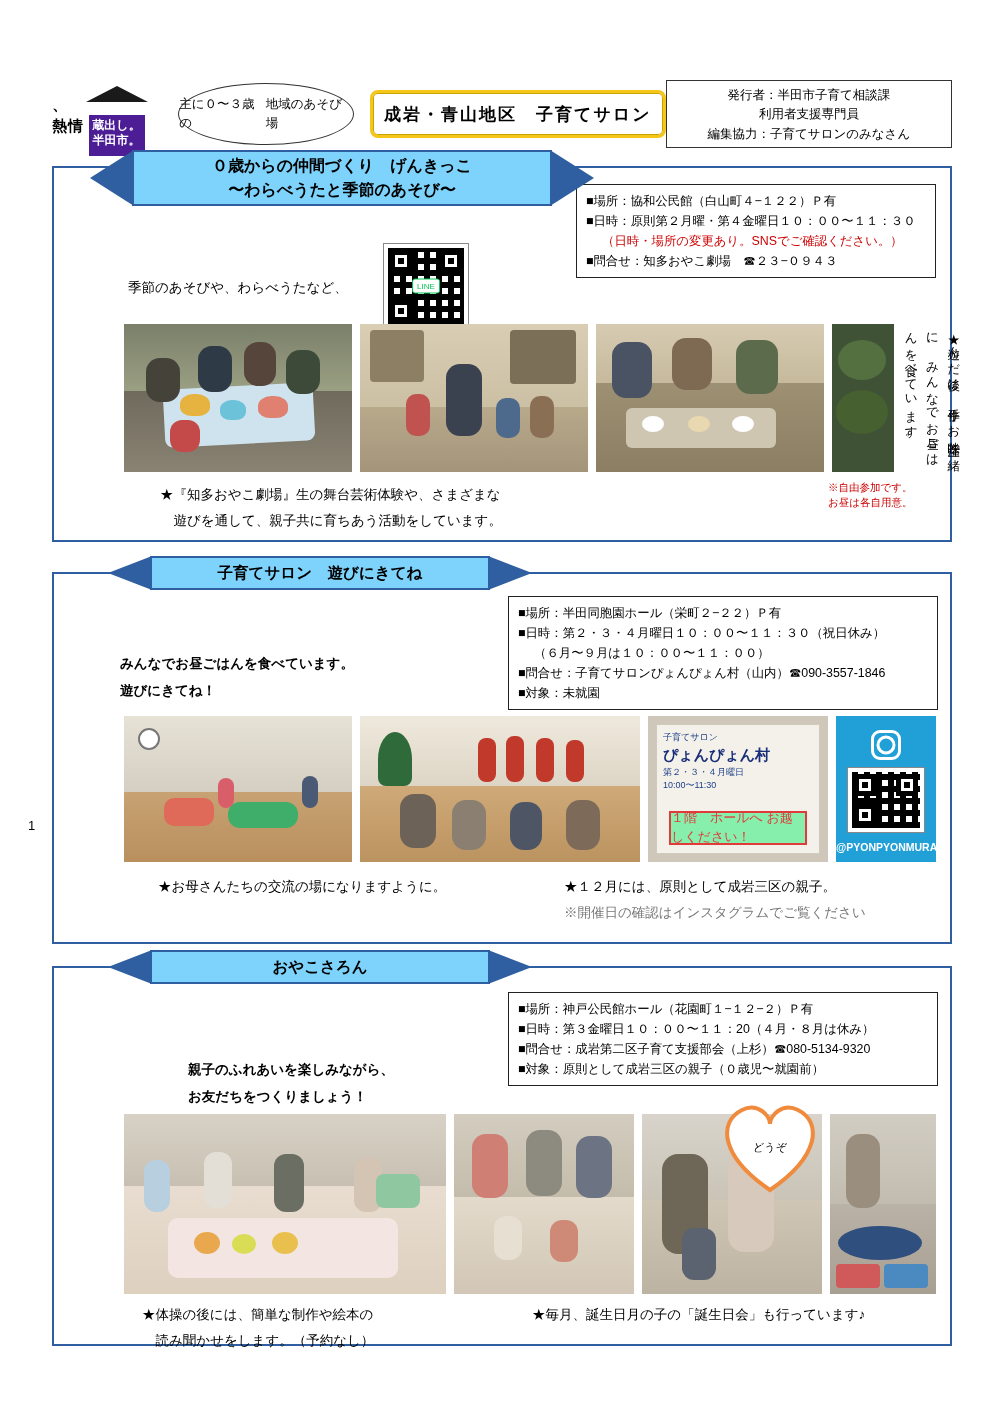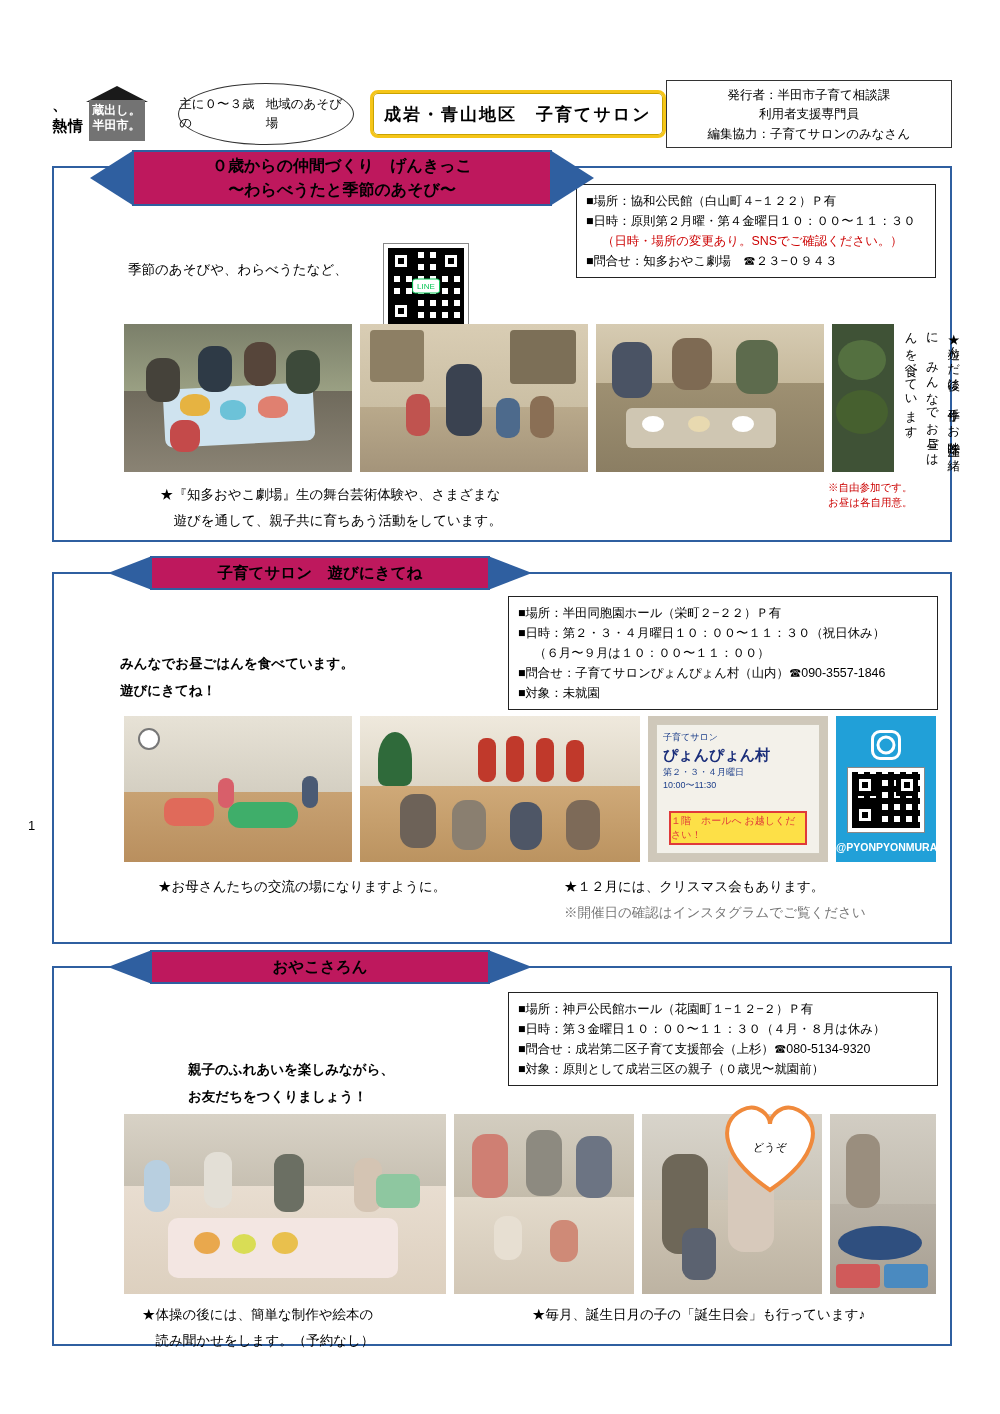--- a/index.html
+++ b/index.html
@@ -39,23 +39,23 @@
     width: 62px; height: 56px;
   }
   .logo-house .roof {
     position: absolute; left: 0; top: 0;
     width: 0; height: 0;
     border-left: 31px solid transparent;
     border-right: 31px solid transparent;
     border-bottom: 16px solid #1a1a1a;
   }
   .logo-house .body {
-    position: absolute; left: 3px; top: 14px;
+    position: absolute; left: 3px; top: 29px;
     width: 56px; height: 41px;
-    background: #737373;
+    background: #4c1d95;
     color: #fff;
     font-size: 12px; font-weight: bold;
     line-height: 1.25;
     padding: 3px 2px 0 2px;
     text-align: center;
   }
   .logo-house .body span { display: block; }
 
   .bubble-area {
     width: 178px; height: 62px;
@@ -90,21 +90,21 @@
     position: absolute;
     left: 52px; width: 900px;
     border: 2px solid #2f5fa0;
   }
   .sec1 { top: 166px; height: 376px; }
   .sec2 { top: 572px; height: 372px; }
   .sec3 { top: 966px; height: 380px; }
 
   .ribbon {
     position: absolute;
-    background: #be185d;
+    background: #7dd3fc;
     border: 2px solid #2f5fa0;
     display: flex; align-items: center; justify-content: center;
     text-align: center;
     font-weight: bold;
     z-index: 5;
   }
   .ribbon::before, .ribbon::after {
     content: ""; position: absolute; top: -2px;
     width: 0; height: 0;
   }
@@ -239,22 +239,22 @@
     background: #f3f1ea;
     border: 1px solid #cfcabc;
     padding: 6px;
     font-size: 9px;
     line-height: 1.45;
     color: #1d3f8a;
   }
   .signboard .big { font-size: 15px; font-weight: bold; color:#1a2e7a; }
   .signboard .arrow {
     position:absolute; left: 12px; bottom: 8px; right: 12px; height: 34px;
-    background:#fde047; border:2px solid #e03a3a; color:#e03a3a;
-    font-size:10px; display:flex; align-items:center; justify-content:center;
+    background:#86efac; border:2px solid #e03a3a; color:#e03a3a;
+    font-size:13px; display:flex; align-items:center; justify-content:center;
   }
 
   .pagenum {
     position: absolute; left: 28px; top: 818px;
     font-size: 13px;
   }
 </style>
 </head>
 <body>
 
@@ -301,21 +301,21 @@
       </div>
     </div>
 
     <div class="infobox" style="left:522px; top:16px; width:360px;">
       <div>■場所：協和公民館（白山町４−１２２）Ｐ有</div>
       <div>■日時：原則第２月曜・第４金曜日１０：００〜１１：３０</div>
       <div class="indent red">（日時・場所の変更あり。SNSでご確認ください。）</div>
       <div>■問合せ：知多おやこ劇場　☎２３−０９４３</div>
     </div>
 
-    <div class="lead" style="left:74px; top:88px;">
+    <div class="lead" style="left:74px; top:106px;">
       <div style="font-weight:normal;">季節のあそびや、わらべうたなど、</div>
     </div>
 
     <div class="qr" style="left:330px; top:76px; width:84px; height:84px;">
       <div class="finder" style="left:2px; top:2px;">
           <i></i>
         </div>
       <div class="finder" style="right:2px; top:2px;">
           <i></i>
         </div>
@@ -448,32 +448,32 @@
           </div>
       </div>
       <div class="insta-handle">@PYONPYONMURA</div>
     </div>
 
     <div class="note" style="left:104px; top:300px; width:420px;">
       <div>★お母さんたちの交流の場になりますように。</div>
     </div>
 
     <div class="note" style="left:510px; top:300px; width:380px;">
-      <div>★１２月には、クリスマス会もあります。</div>
+      <div>★１２月には、原則として成岩三区の親子。</div>
       <div style="color:#777;">※開催日の確認はインスタグラムでご覧ください</div>
     </div>
   </div>
 
   <div class="section sec3">
 
     <div class="ribbon ribbon3">おやこさろん</div>
 
     <div class="infobox" style="left:454px; top:24px; width:430px;">
       <div>■場所：神戸公民館ホール（花園町１−１２−２）Ｐ有</div>
-      <div>■日時：第３金曜日１０：００〜１１：３０（４月・８月は休み）</div>
+      <div>■日時：第３金曜日１０：００〜１１：20（４月・８月は休み）</div>
       <div>■問合せ：成岩第二区子育て支援部会（上杉）☎080-5134-9320</div>
       <div>■対象：原則として成岩三区の親子（０歳児〜就園前）</div>
     </div>
 
     <div class="lead" style="left:134px; top:88px;">
       <div>親子のふれあいを楽しみながら、</div>
       <div>お友だちをつくりましょう！</div>
     </div>
 
     <div class="photo" style="left:70px; top:146px; width:322px; height:180px;">

